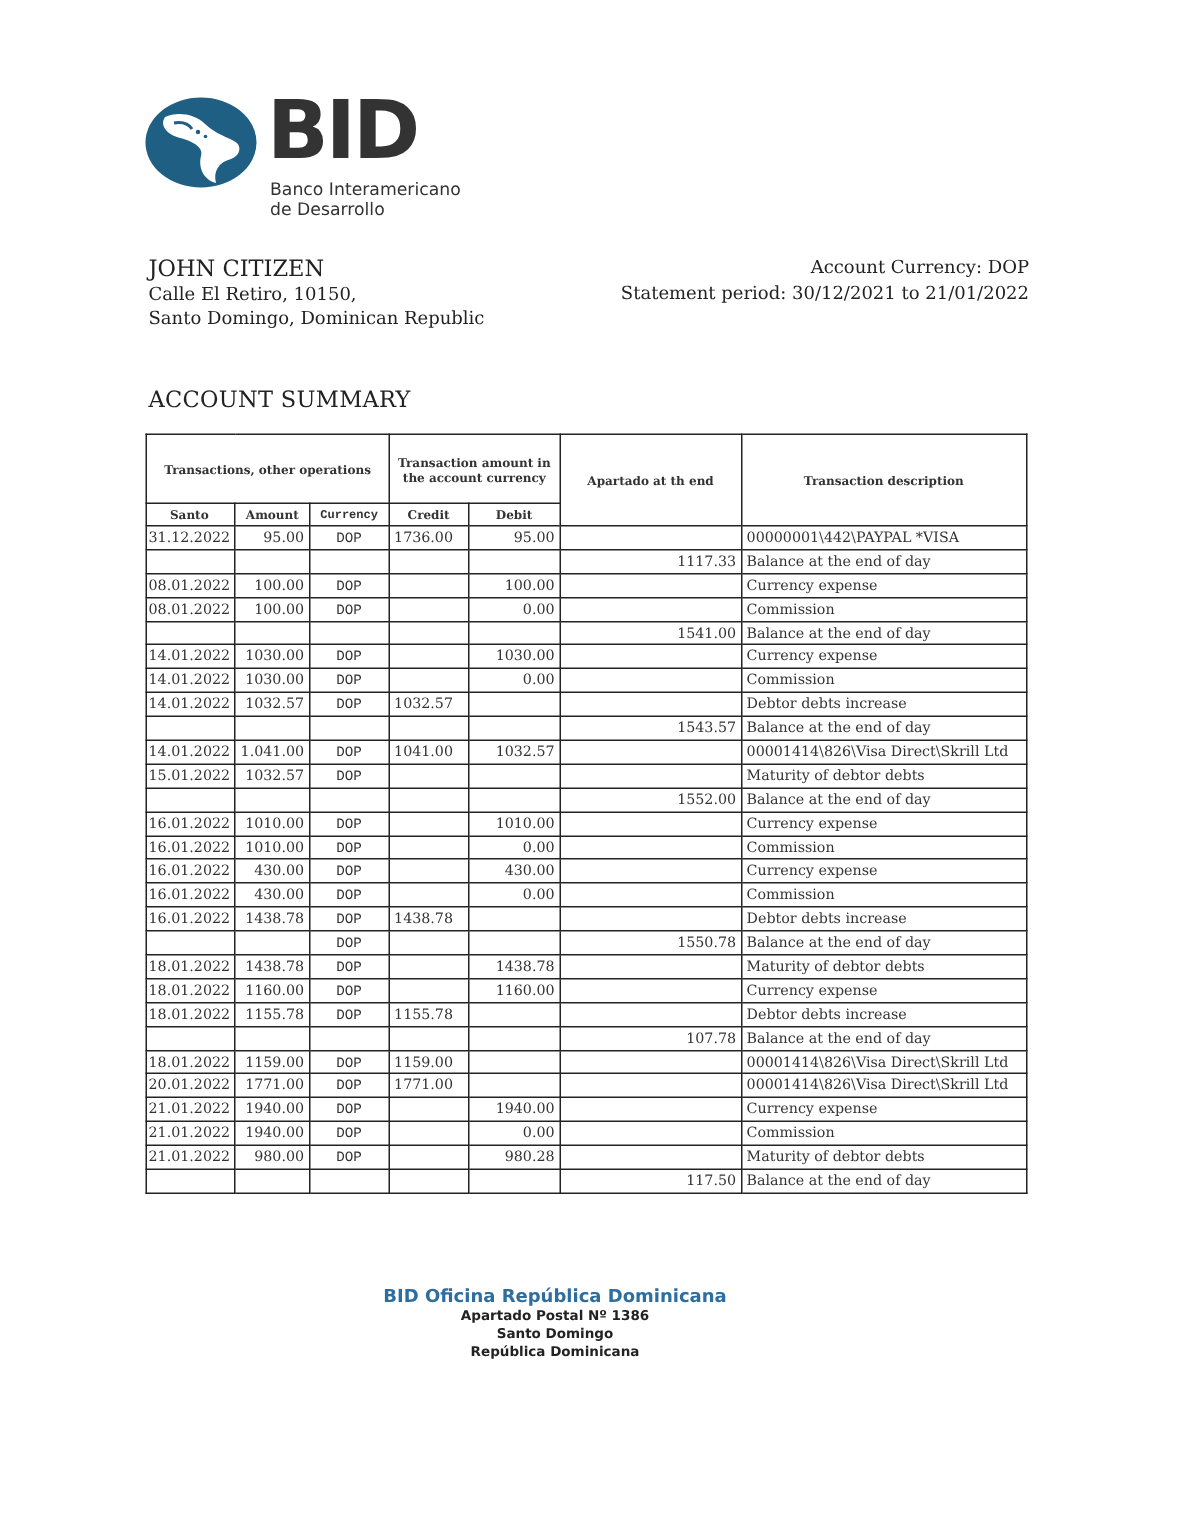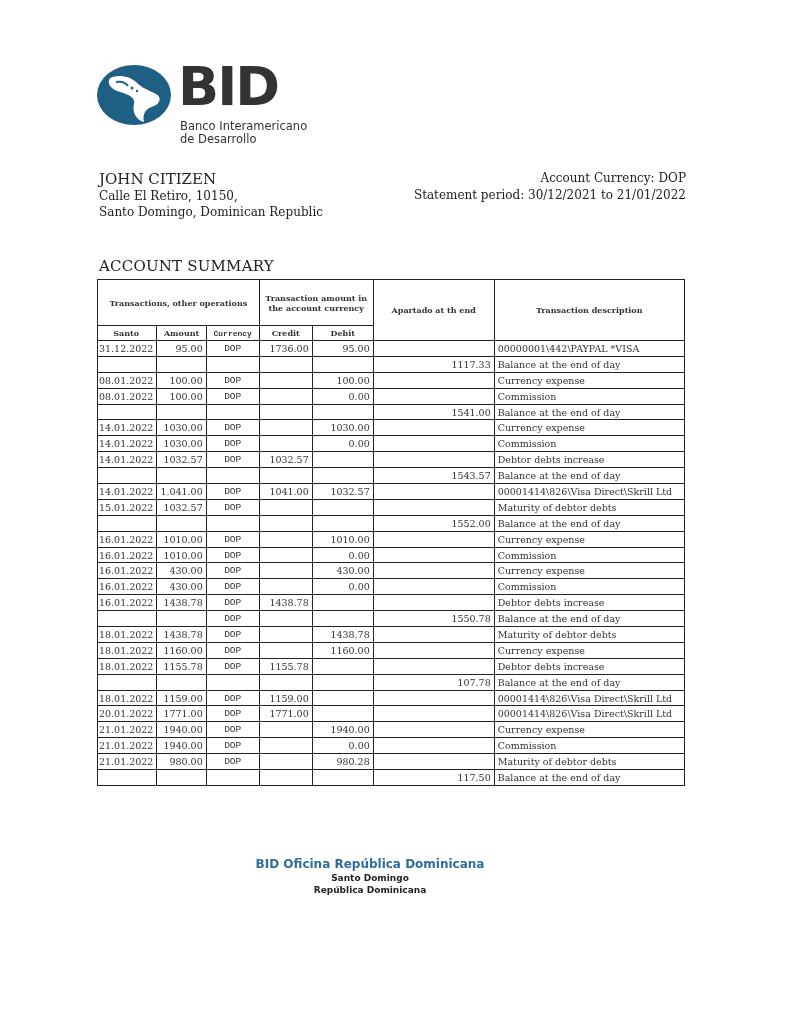--- a/index.html
+++ b/index.html
@@ -12,30 +12,30 @@
                  font-weight: bold; font-size: 54px; letter-spacing: -2px; color: #333333; line-height: 1; }
     .logo-sub { position: absolute; left: 84px; top: 56px; font-family: "DejaVu Sans", "Liberation Sans", sans-serif;
                 font-size: 11.5px; color: #333; line-height: 13px; }
 
     .customer { position: absolute; left: 99px; top: 170px; font-size: 12px; line-height: 16px; }
     .customer .name { font-size: 15px; line-height: 18px; }
     .account { position: absolute; right: 105px; top: 170px; font-size: 12px; line-height: 16.5px; text-align: right; }
 
     .section-title { position: absolute; left: 99px; top: 257px; font-size: 15px; letter-spacing: 0.2px; text-align: right; }
 
-    table.stmt { position: absolute; left: 97px; top: 279px; border-collapse: collapse;
+    table.stmt { position: absolute; left: 97px; top: 289px; border-collapse: collapse;
                  font-size: 9.5px; color: #333; }
     table.stmt td, table.stmt th { border: 1.5px solid #222; padding: 0 3px; height: 14.9px; white-space: nowrap; }
     table.stmt th { font-weight: bold; font-size: 8px; text-align: center; height: auto; }
     th.h-group1 { height: 45px !important; }
     th.h-sub { height: 14px !important; }
     .c-date { width: 45px; text-align: left; padding-left: 1px !important; }
     .c-amount { width: 40px; text-align: right; }
     .c-cur { width: 46px; text-align: center; font-family: Liberation Mono, monospace; }
-    .c-credit { width: 46px; text-align: right; }
+    .c-credit { width: 46px; text-align: left; }
     .c-debit { width: 54px; text-align: right; }
     .c-bal { width: 114px; text-align: right; }
     .c-desc { width: 183px; text-align: left; }
 
     .footer { position: absolute; left: 0; width: 740px; top: 857px; text-align: center;
               font-family: "DejaVu Sans", "Liberation Sans", sans-serif; }
     .footer .office { color: #2e6e9e; font-weight: bold; font-size: 12px; line-height: 15px; }
     .footer .line { font-weight: bold; font-size: 9px; line-height: 12px; color: #222; }
   </style>
 </head>
@@ -336,15 +336,16 @@
         <td class="c-credit"></td>
         <td class="c-debit"></td>
         <td class="c-bal">117.50</td>
         <td class="c-desc">Balance at the end of day</td>
       </tr>
     </tbody>
 </table>
 
 <div class="footer">
   <div class="office">BID Oficina República Dominicana</div>
+  <div class="line">Apartado Postal Nº 1386</div>
   <div class="line">Santo Domingo</div>
   <div class="line">República Dominicana</div>
 </div>
 
 </body></html>

